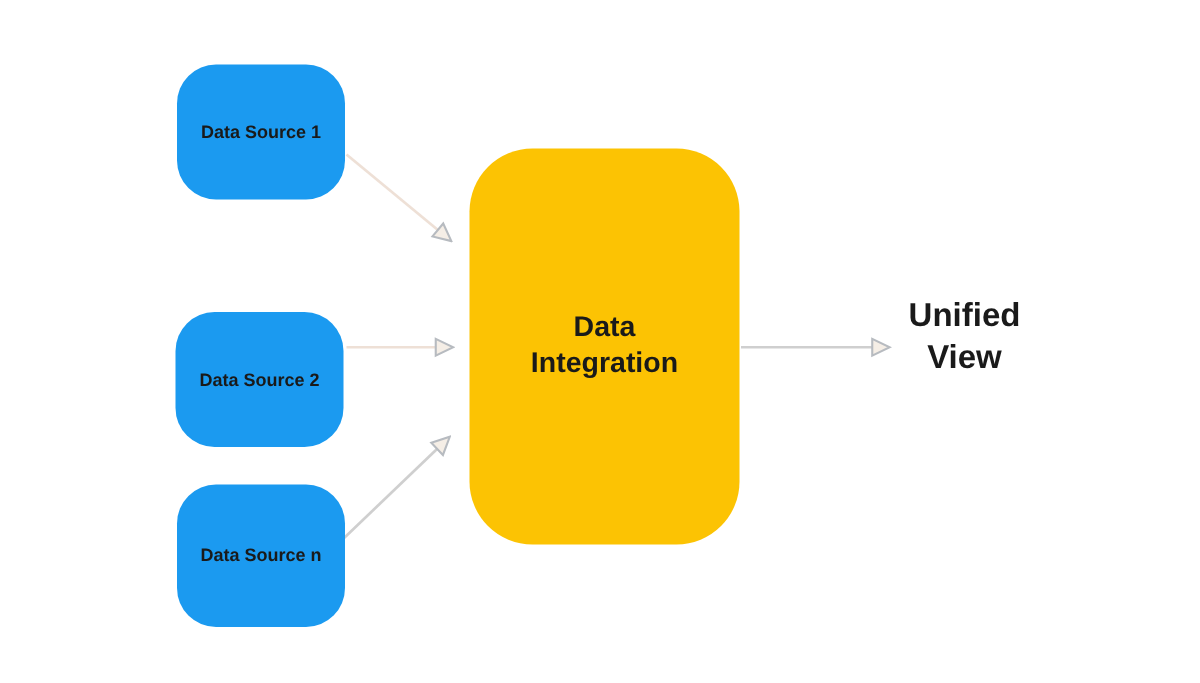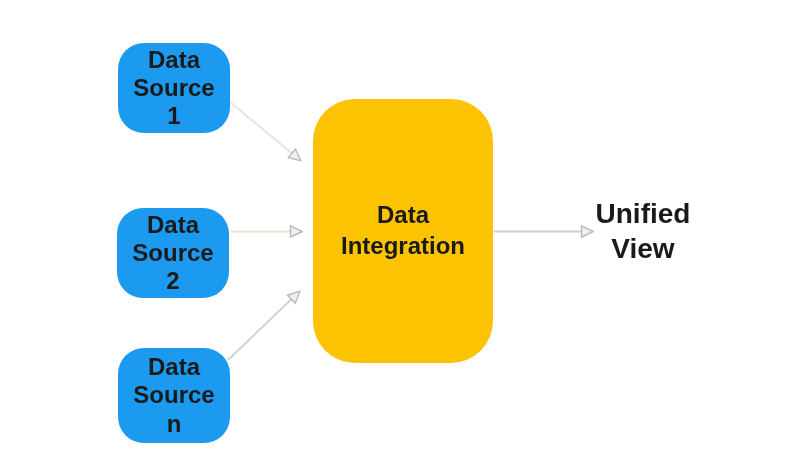--- a/index.html
+++ b/index.html
@@ -54,49 +54,49 @@
     font-weight: 700;
   }
   .node .lbl {
     display: block;
   }
   .source {
     width: 112px;
     height: 90px;
     background: var(--source-fill);
     border-radius: 26px;
-    font-size: 24px;
+    font-size: 12px;
     line-height: 1.18;
     padding: 0 10px;
     box-sizing: border-box;
   }
   .s1 { left: 118px; top: 43px; }
   .s2 { left: 117px; top: 184px; margin-top: 24px; }
-  .s3 { left: 118px; top: 323px; height: 95px; margin-top: 25px; }
+  .s3 { left: 118px; top: 323px; height: 95px; }
   .hub {
     left: 313px;
     top: 99px;
     width: 180px;
     height: 264px;
     background: var(--hub-fill);
     border-radius: 42px;
-    font-size: 24px;
+    font-size: 19px;
     line-height: 1.28;
     padding: 0 20px;
     box-sizing: border-box;
   }
   .output {
     position: absolute;
     left: 595px;
     top: 196px;
     width: 96px;
     text-align: center;
     color: var(--label-text);
     font-weight: 700;
-    font-size: 28px;
+    font-size: 22px;
     line-height: 1.25;
   }
 </style>
 </head>
 <body>
 
 <div class="stage">
 
   <svg class="edges" viewBox="0 0 800 455" aria-hidden="true">
     <defs>

